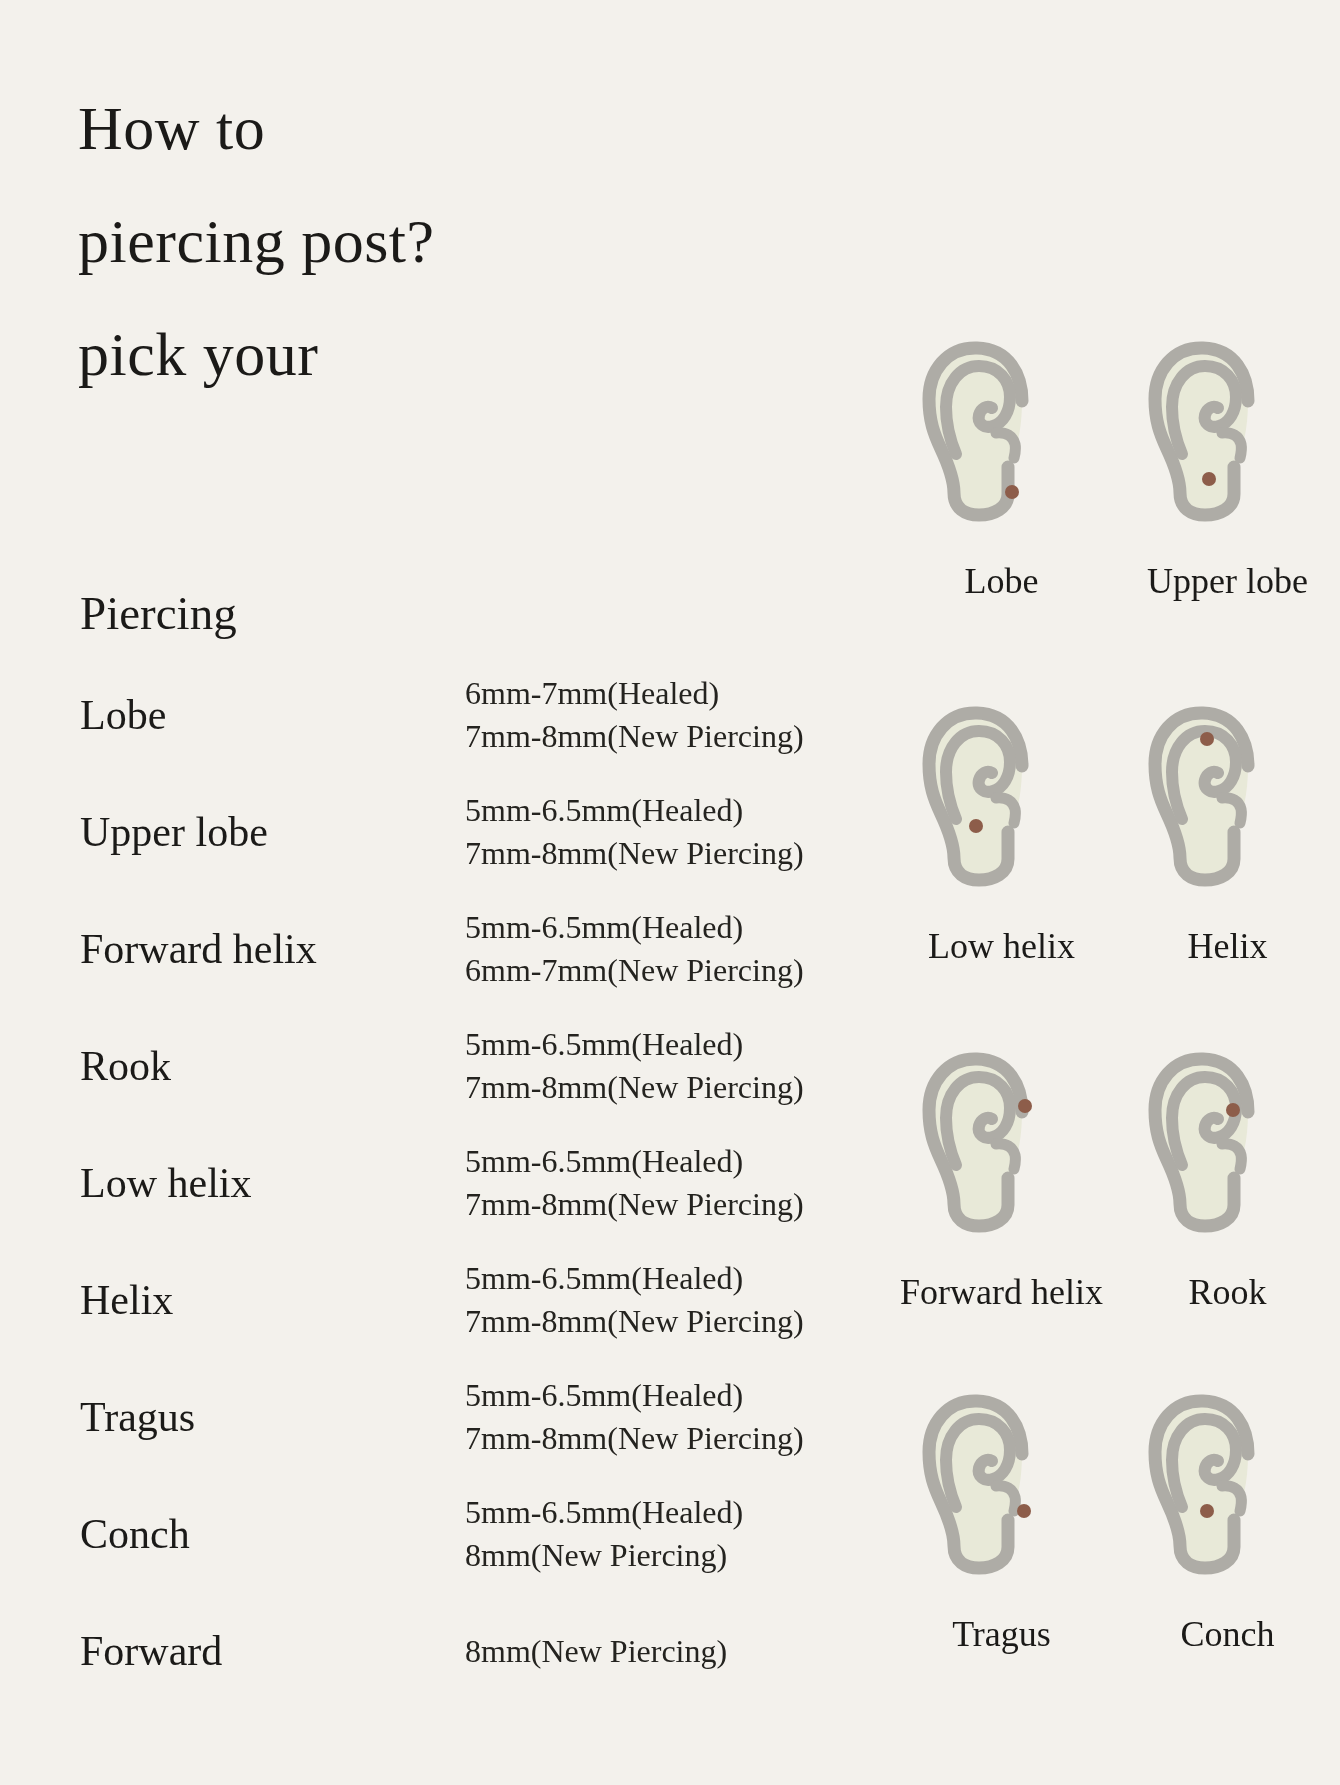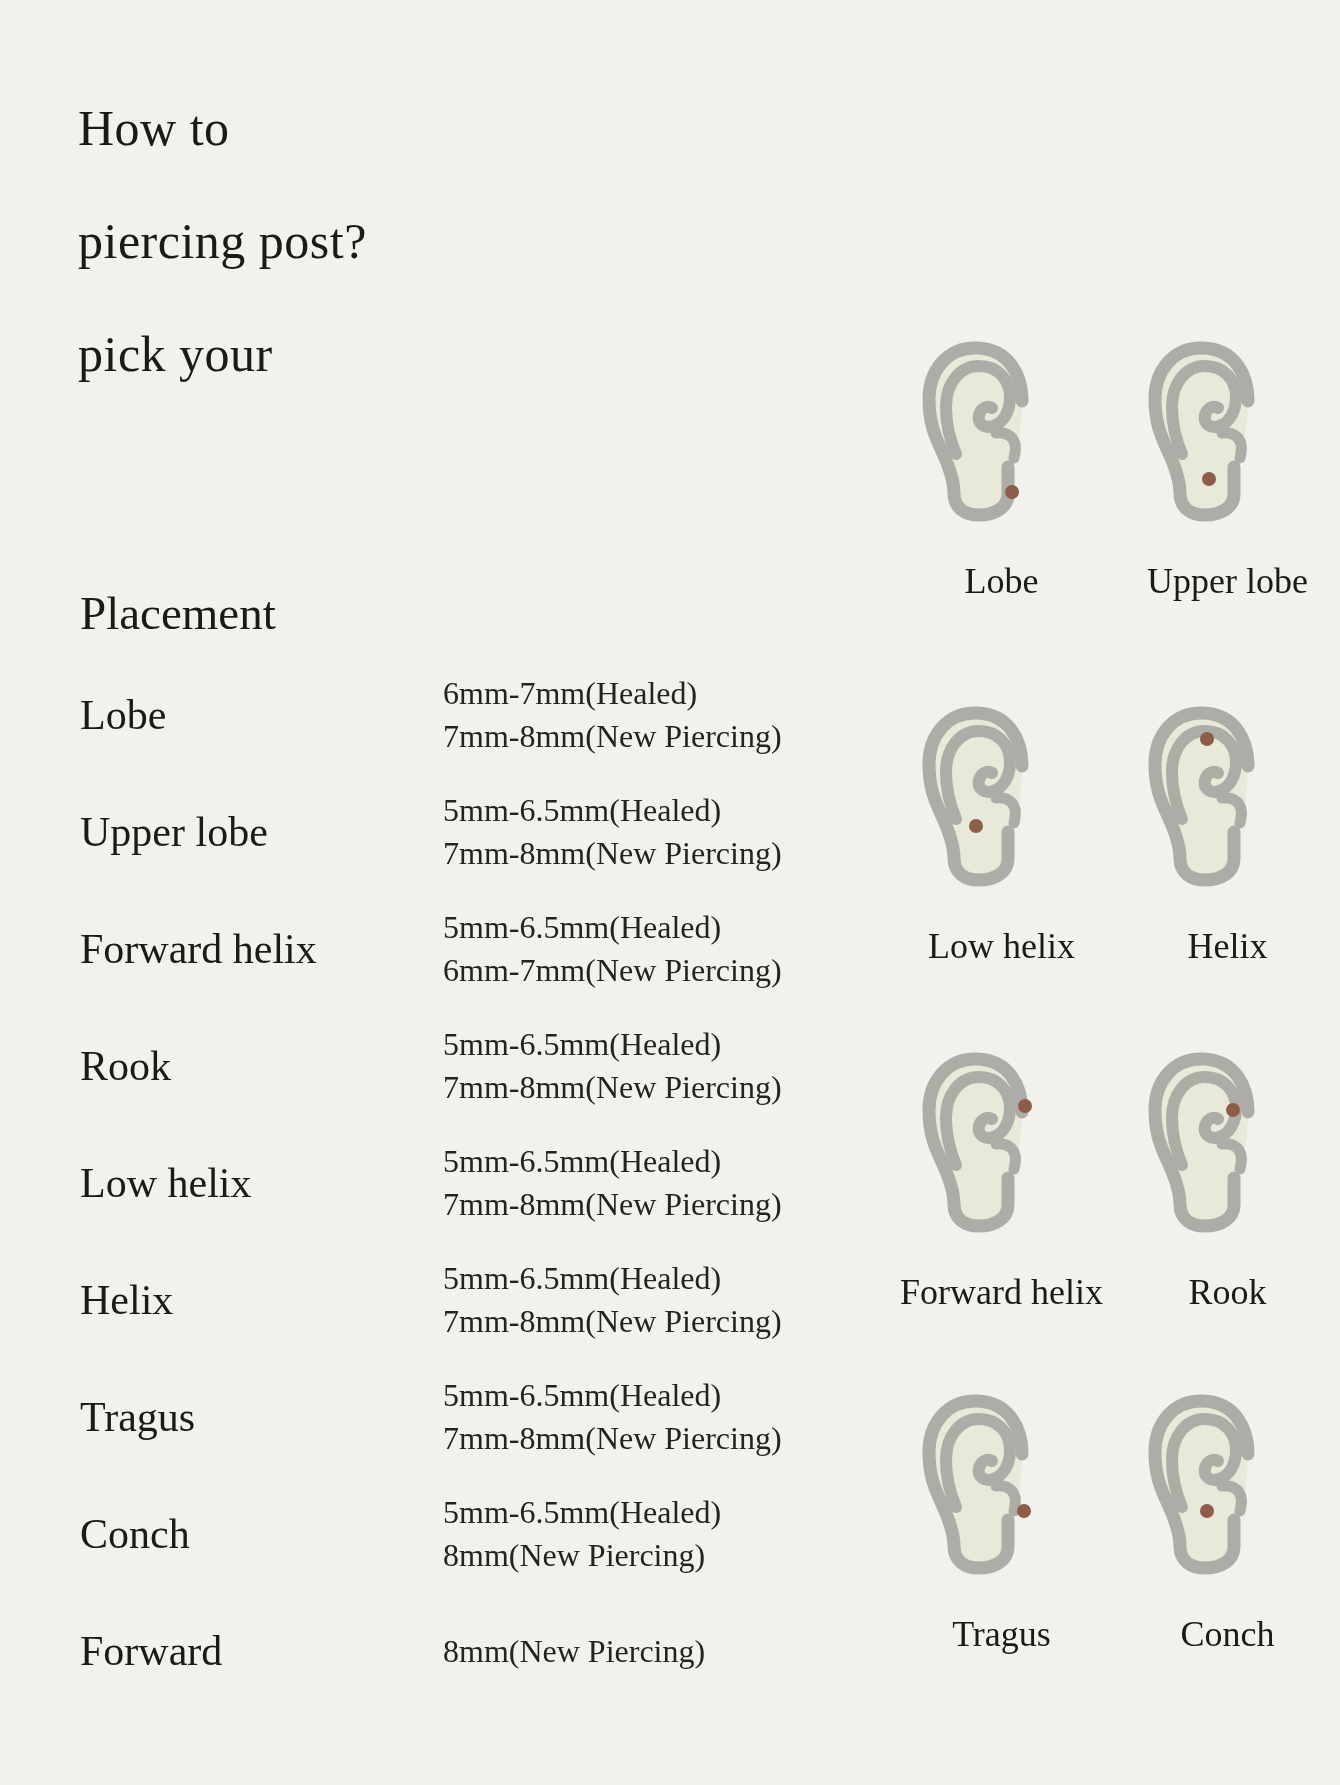--- a/index.html
+++ b/index.html
@@ -16,41 +16,41 @@
     background:var(--bg);
     overflow:hidden;
     font-family:"Liberation Serif","DejaVu Serif",serif;
     color:var(--ink);
   }
   .canvas{position:relative;width:1340px;height:1785px;}
 
   
   .title{
     position:absolute;left:78px;top:72px;
-    font-size:50px;line-height:113px;
+    font-size:62px;line-height:113px;
     letter-spacing:0.5px;
     color:var(--ink);
   }
 
   
   .hdr{
     position:absolute;top:586px;
     font-size:47px;color:var(--ink);
     white-space:nowrap;
   }
   .hdr.placement{left:80px;}
   .hdr.postlen{left:443px;}
 
   .t-row{position:absolute;left:0;width:900px;height:104px;}
   .t-row .placement{
     position:absolute;left:80px;top:50%;transform:translateY(-50%);
     font-size:42px;color:var(--ink);white-space:nowrap;
   }
   .t-row .values{
-    position:absolute;left:443px;top:50%;transform:translateY(-50%);
+    position:absolute;left:465px;top:50%;transform:translateY(-50%);
     font-size:32px;line-height:43px;color:var(--ink-soft);white-space:nowrap;
   }
 
   
   .ear-cell{position:absolute;width:135px;}
   .ear-cell svg{display:block;width:135px;height:185px;}
   .ear-fill{fill:var(--ear-fill);stroke:none;}
   .ear-line{
     fill:none;stroke:var(--ear-outline);
     stroke-linecap:round;stroke-linejoin:round;
@@ -69,21 +69,21 @@
 <body>
 
 <div class="canvas">
 
   <div class="title">
     <div>How to</div>
     <div>piercing post?</div>
     <div>pick your</div>
   </div>
 
-  <div class="hdr placement">Placement</div>
+  <div class="hdr placement">Piercing</div>
 
   <div class="t-row" style="top:663px">
     <div class="placement">Lobe</div>
     <div class="values">
       <div>6mm-7mm(Healed)</div>
       <div>7mm-8mm(New Piercing)</div>
     </div>
   </div>
   <div class="t-row" style="top:780px">
     <div class="placement">Upper lobe</div>

